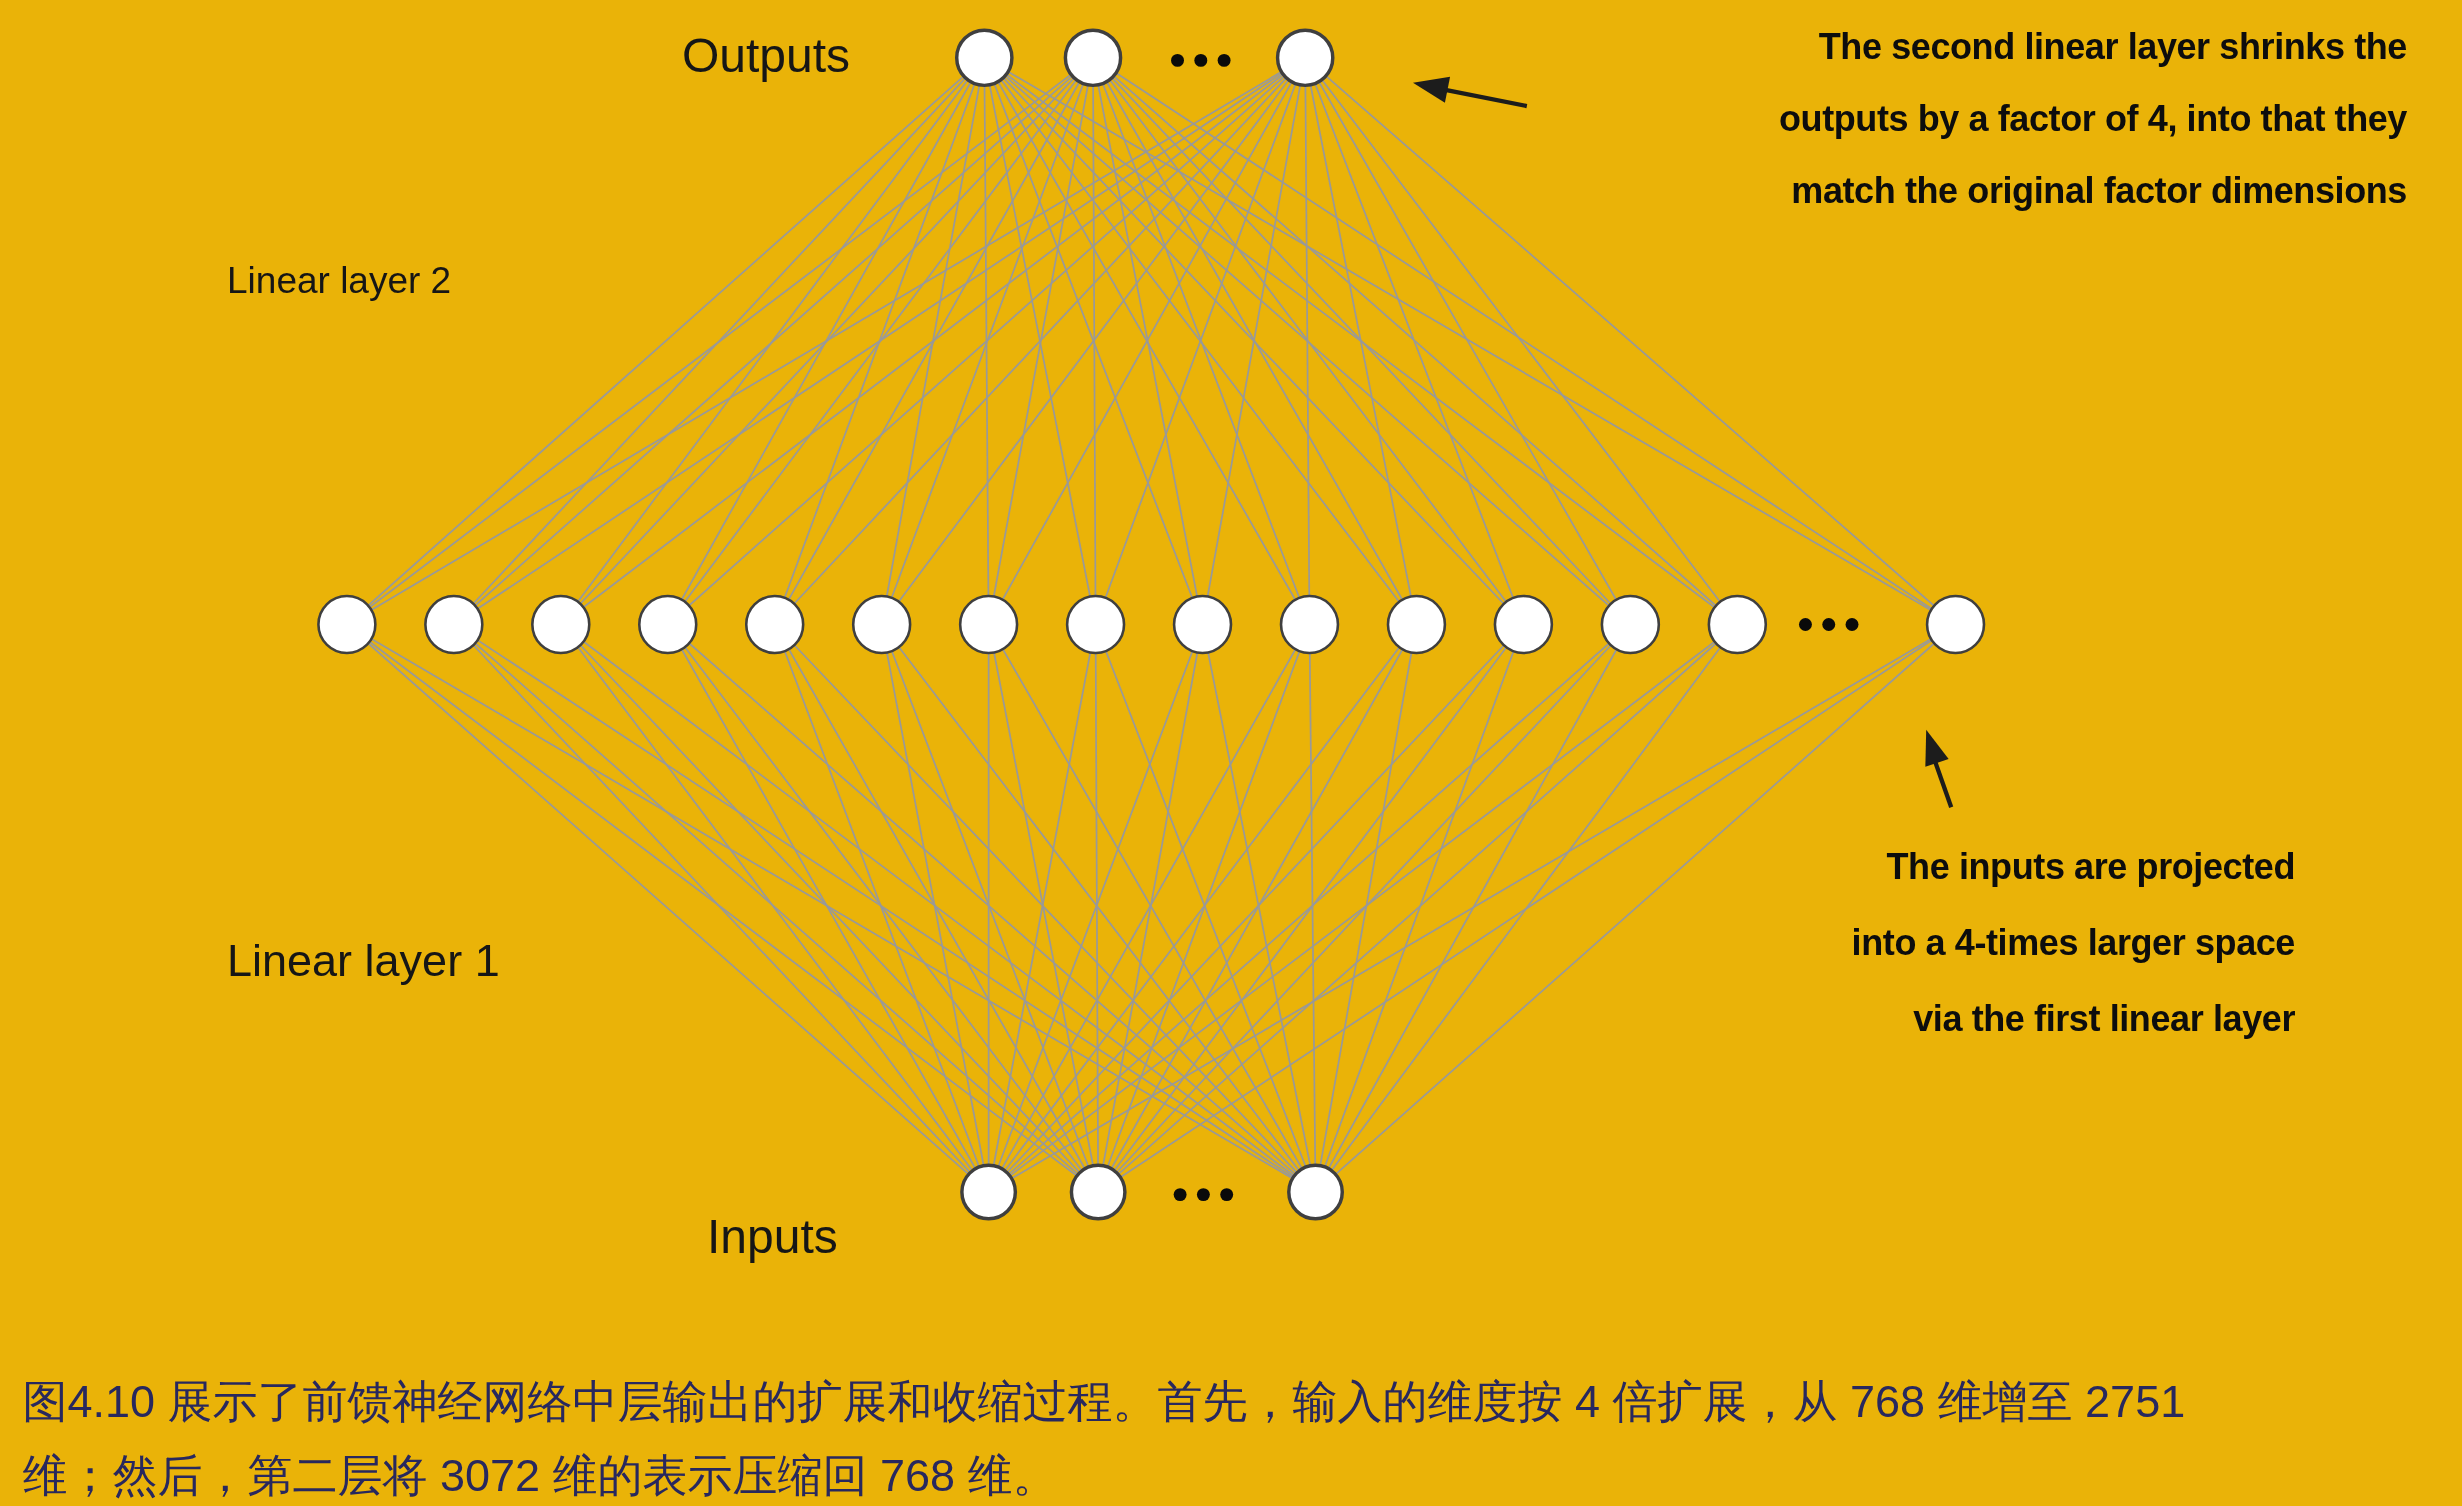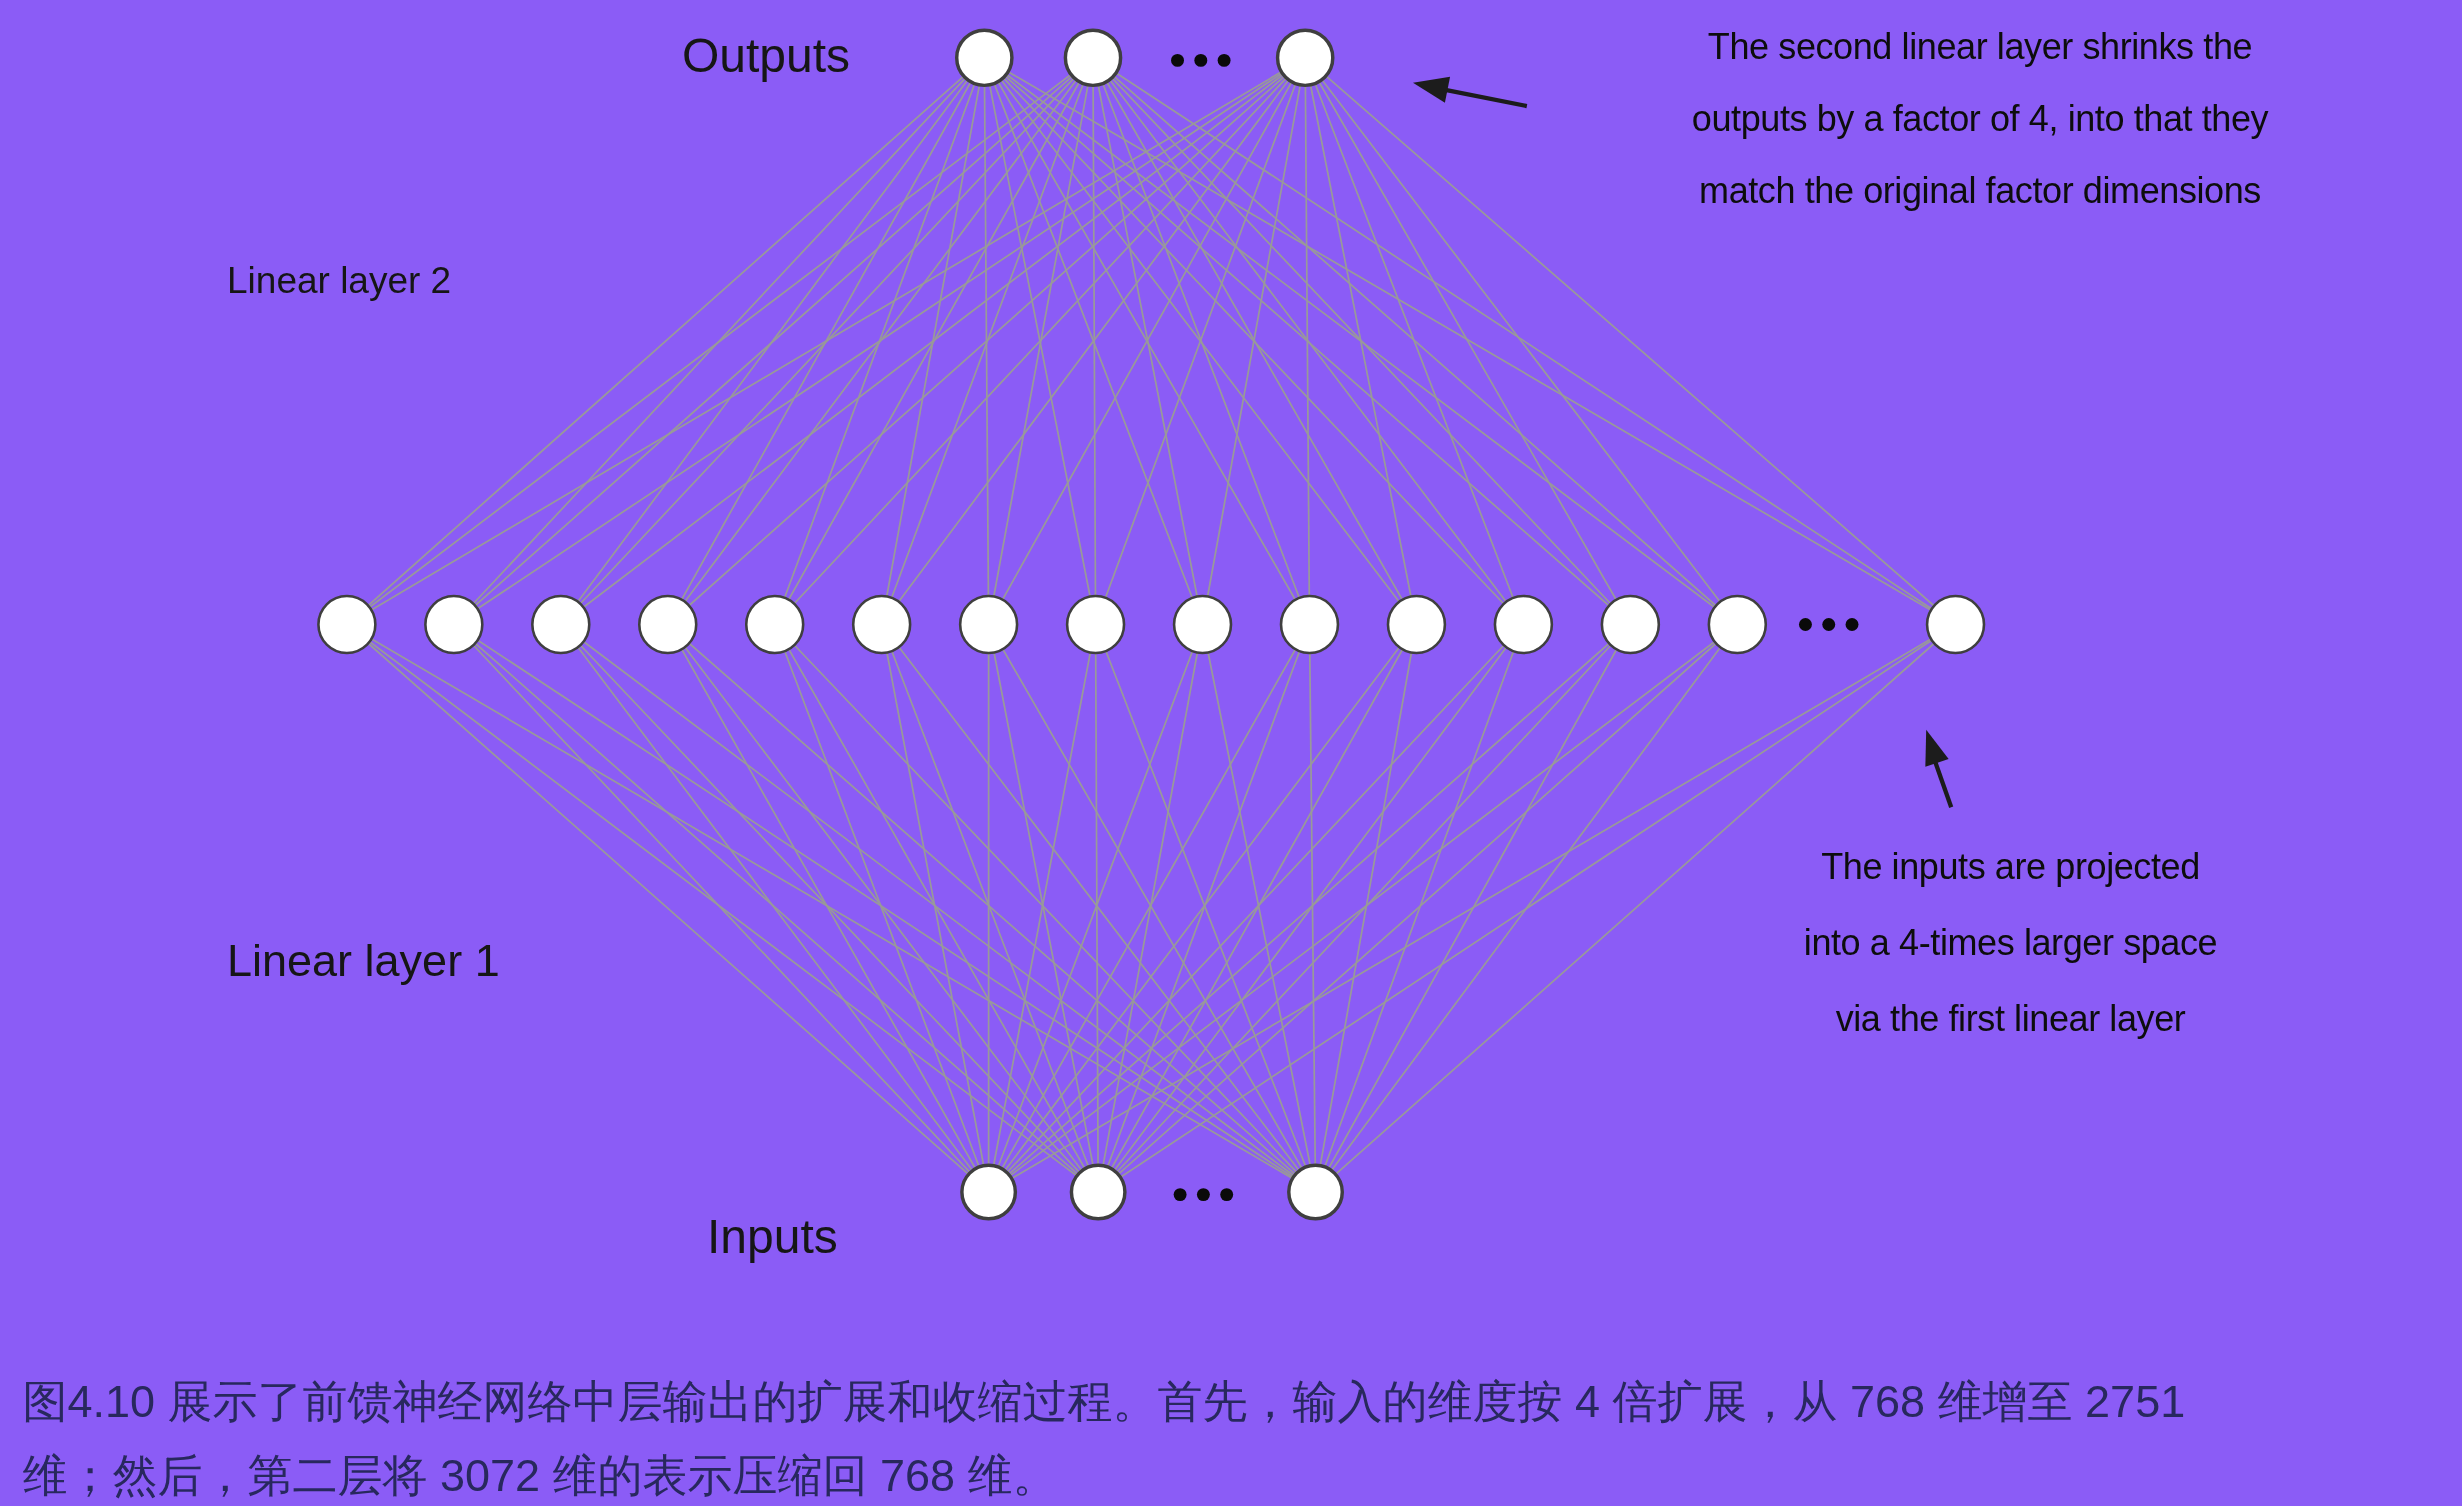--- a/index.html
+++ b/index.html
@@ -1,37 +1,37 @@
 <!DOCTYPE html>
 <html style="font-size:14px"><head>
 <meta charset="utf-8">
 <style>
   html,body{margin:0;padding:0;background:#ffffff;}
   #canvas{
     position:relative;
     width:2462px;height:1506px;
-    background:#8b5cf6;
+    background:#eab308;
     font-family:"Liberation Sans", sans-serif;
     overflow:hidden;
   }
   #net-svg{position:absolute;left:0;top:0;}
   .diagram-label{
     position:absolute;
     color:#161616;
     font-size:48px;
     white-space:nowrap;
   }
   .annotation{
     position:absolute;
     color:#0d0d0d;
-    font-weight:normal;
+    font-weight:bold;
     font-size:36px;
     line-height:72px;
     letter-spacing:-0.4px;
-    text-align:center;
+    text-align:right;
     white-space:nowrap;
   }
   .annotation div{white-space:nowrap;}
   .caption{
     position:absolute;
     left:22.4px;top:1365px;
     color:#28285e;
     font-size:45px;
     line-height:74px;
     white-space:nowrap;

